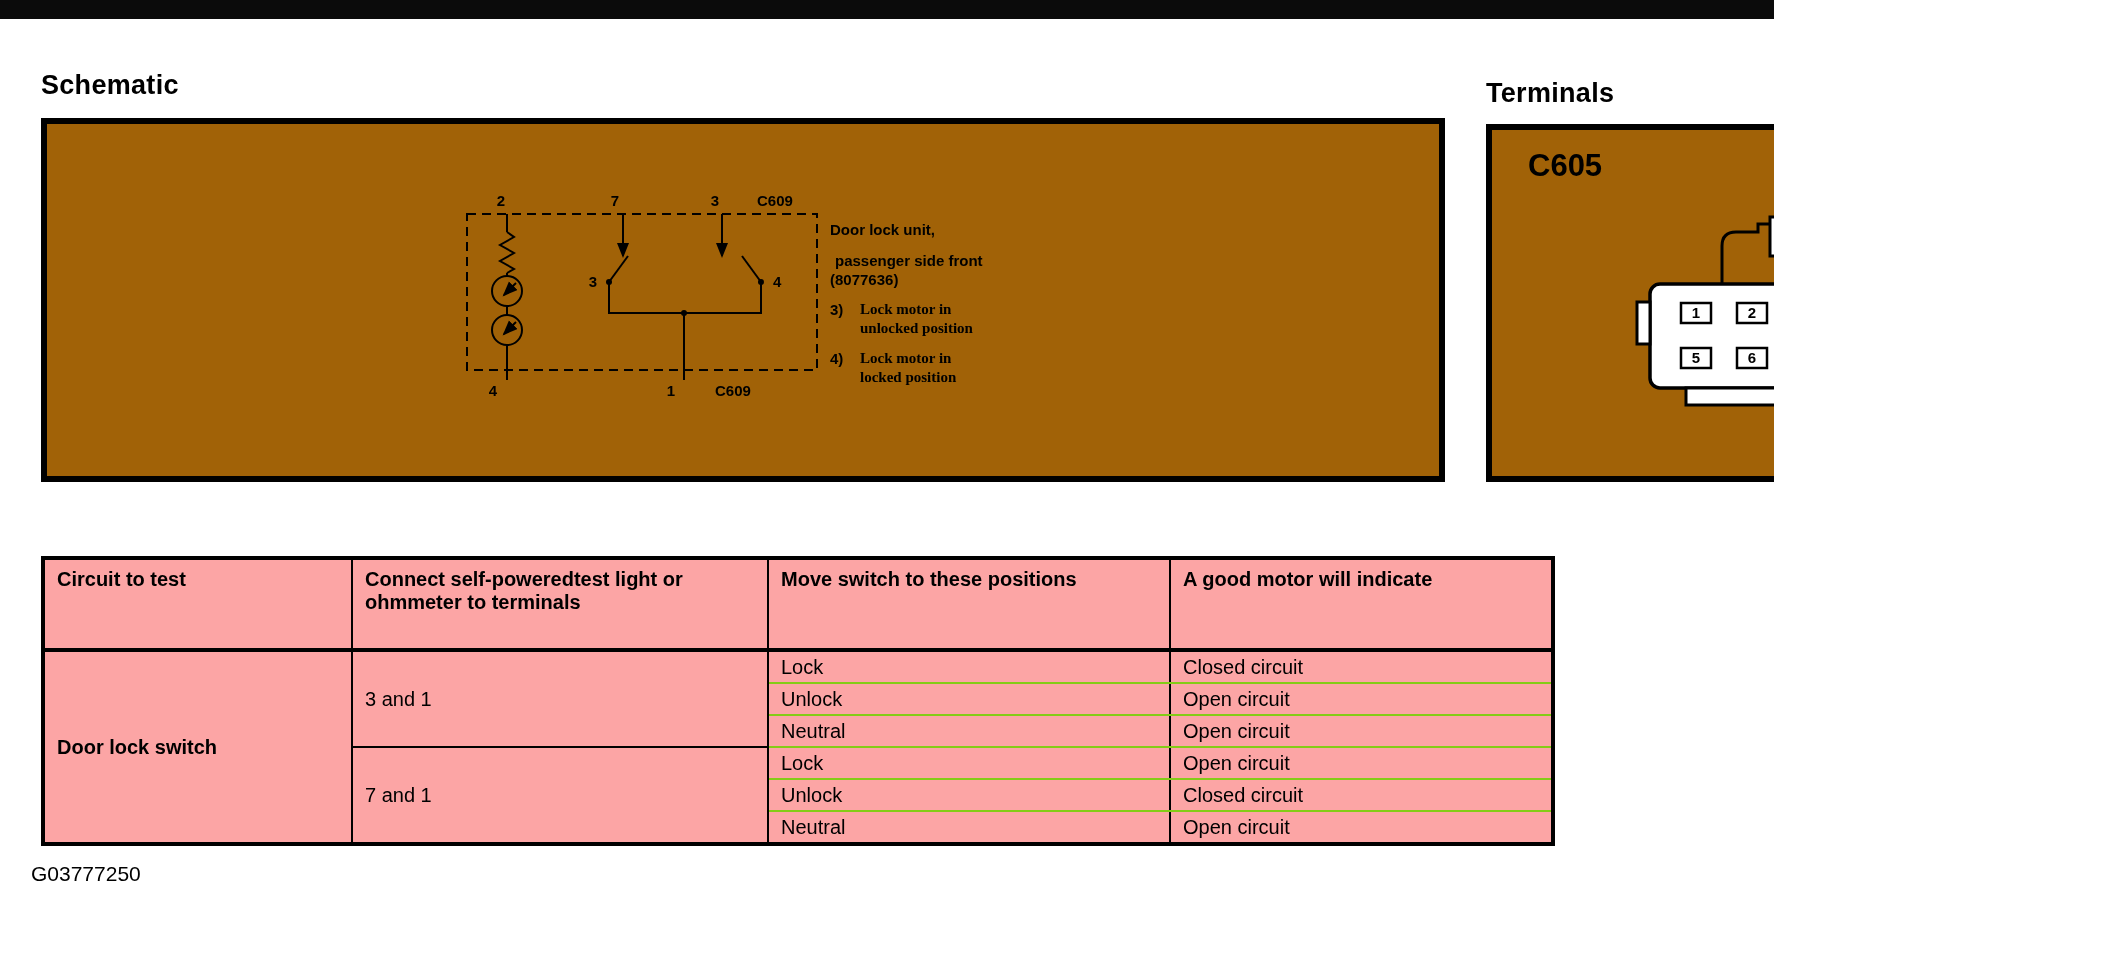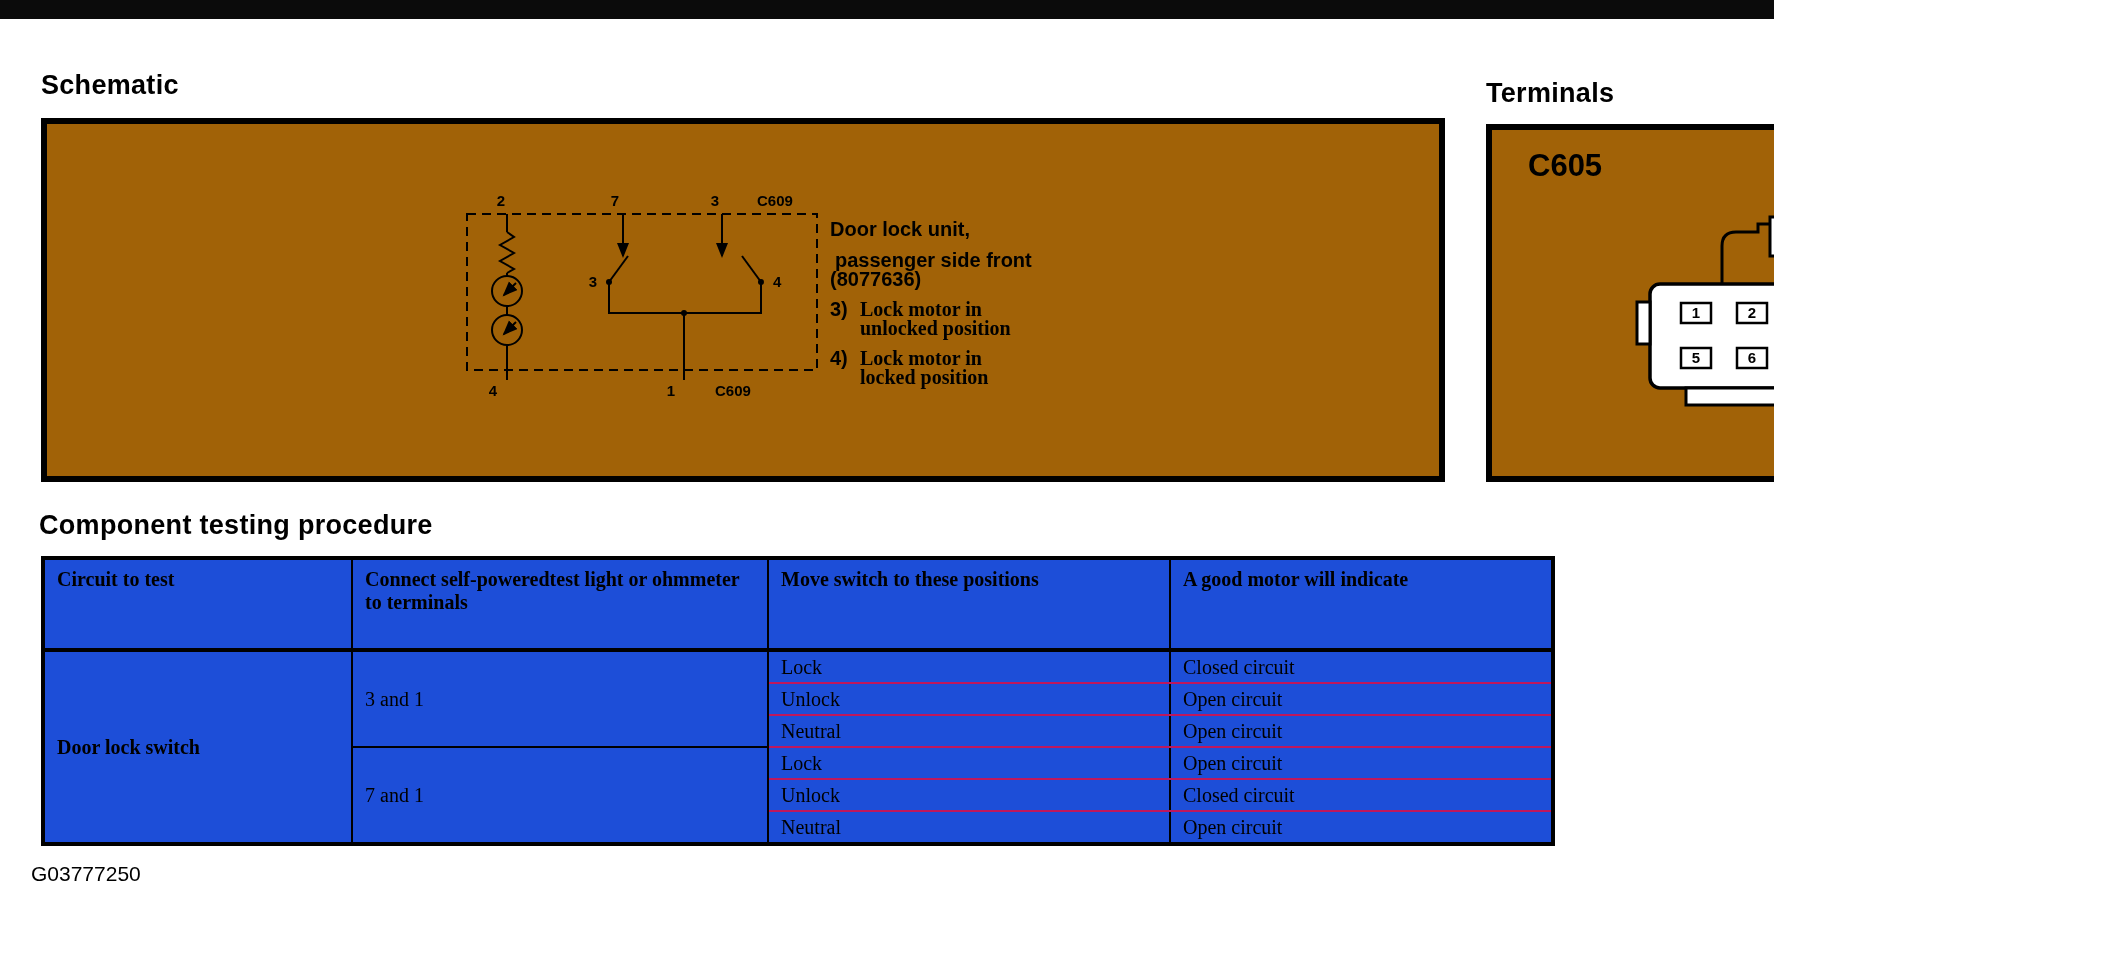--- a/index.html
+++ b/index.html
@@ -18,41 +18,41 @@
 
   .panel { position: absolute; border: 6px solid #000000; background: #a16207; }
   #schematic-panel { left: 41px; top: 118px; width: 1392px; height: 352px; }
   #terminals-panel { left: 1486px; top: 124px; width: 596px; height: 346px; }
 
   #circuit-svg { position: absolute; left: 410px; top: 64px; }
   #connector-svg { position: absolute; left: 140px; top: 84px; }
 
   #connector-name { position: absolute; left: 36px; top: 18px; font-size: 31px; font-weight: bold; }
 
-  .notes { position: absolute; left: 783px; top: 96px; width: 240px; font-size: 20px; font-weight: bold; line-height: 19px; }
+  .notes { position: absolute; left: 783px; top: 96px; width: 240px; font-size: 15px; font-weight: bold; line-height: 19px; }
   .notes .indent { padding-left: 5px; margin-top: 12px; }
   .note-item { display: flex; margin-top: 11px; }
   .note-item .num { width: 30px; flex: 0 0 30px; }
   .note-item .txt { flex: 1; font-family: Liberation Serif, serif; }
 
   svg text { font-family: "Liberation Sans", sans-serif; font-weight: bold; fill: #000; }
   .lbl { font-size: 15px; }
   .pin-num { font-size: 15px; }
 
   #testing-table-wrap { position: absolute; left: 41px; top: 556px; }
-  table.test-table { border-collapse: collapse; table-layout: fixed; width: 1510px; border: 4px solid #000; background: #1d4ed8; font-family: Liberation Serif, serif; }
+  table.test-table { border-collapse: collapse; table-layout: fixed; width: 1510px; border: 4px solid #000; background: #fca5a5; }
   table.test-table th {
     border-left: 2px solid #000; border-right: 2px solid #000; border-bottom: 4px solid #000;
     text-align: left; vertical-align: top; padding: 8px 12px; font-size: 20px; height: 72px;
   }
   table.test-table td {
     border-left: 2px solid #000; border-right: 2px solid #000;
     font-size: 20px; padding: 2px 12px; vertical-align: middle; height: 26px;
   }
-  td.pos-cell, td.res-cell { border-bottom: 2px solid #be185d; }
+  td.pos-cell, td.res-cell { border-bottom: 2px solid #84cc16; }
   td.group-cell { vertical-align: top; border-bottom: 2px solid #000; padding-top: 4px; }
   td.circuit-cell { vertical-align: top; font-weight: bold; padding-top: 6px; }
   th.col2-h { padding-right: 80px; }
   th.col3-h { padding-right: 130px; }
 
   #page-code { position: absolute; left: 31px; top: 862px; font-size: 21px; }
 </style>
 </head>
 <body>
 
@@ -158,21 +158,20 @@
       <rect x="105" y="134" width="30" height="20" fill="#fff" stroke="#000" stroke-width="2.5"></rect>
       <rect x="161" y="134" width="30" height="20" fill="#fff" stroke="#000" stroke-width="2.5"></rect>
       <rect x="217" y="134" width="30" height="20" fill="#fff" stroke="#000" stroke-width="2.5"></rect>
       <text class="pin-num" x="64" y="149" text-anchor="middle">5</text>
       <text class="pin-num" x="120" y="149" text-anchor="middle">6</text>
       <text class="pin-num" x="176" y="149" text-anchor="middle">7</text>
       <text class="pin-num" x="232" y="149" text-anchor="middle">8</text>
     </svg>
   </div>
 
-  <div class="section-heading" id="testing-heading">Component testing procedure</div>
 
   <div id="testing-table-wrap">
     <table class="test-table">
       <colgroup>
         <col style="width:309px">
           <col style="width:416px">
           <col style="width:402px">
           <col style="width:383px">
       </colgroup>
       <thead>

